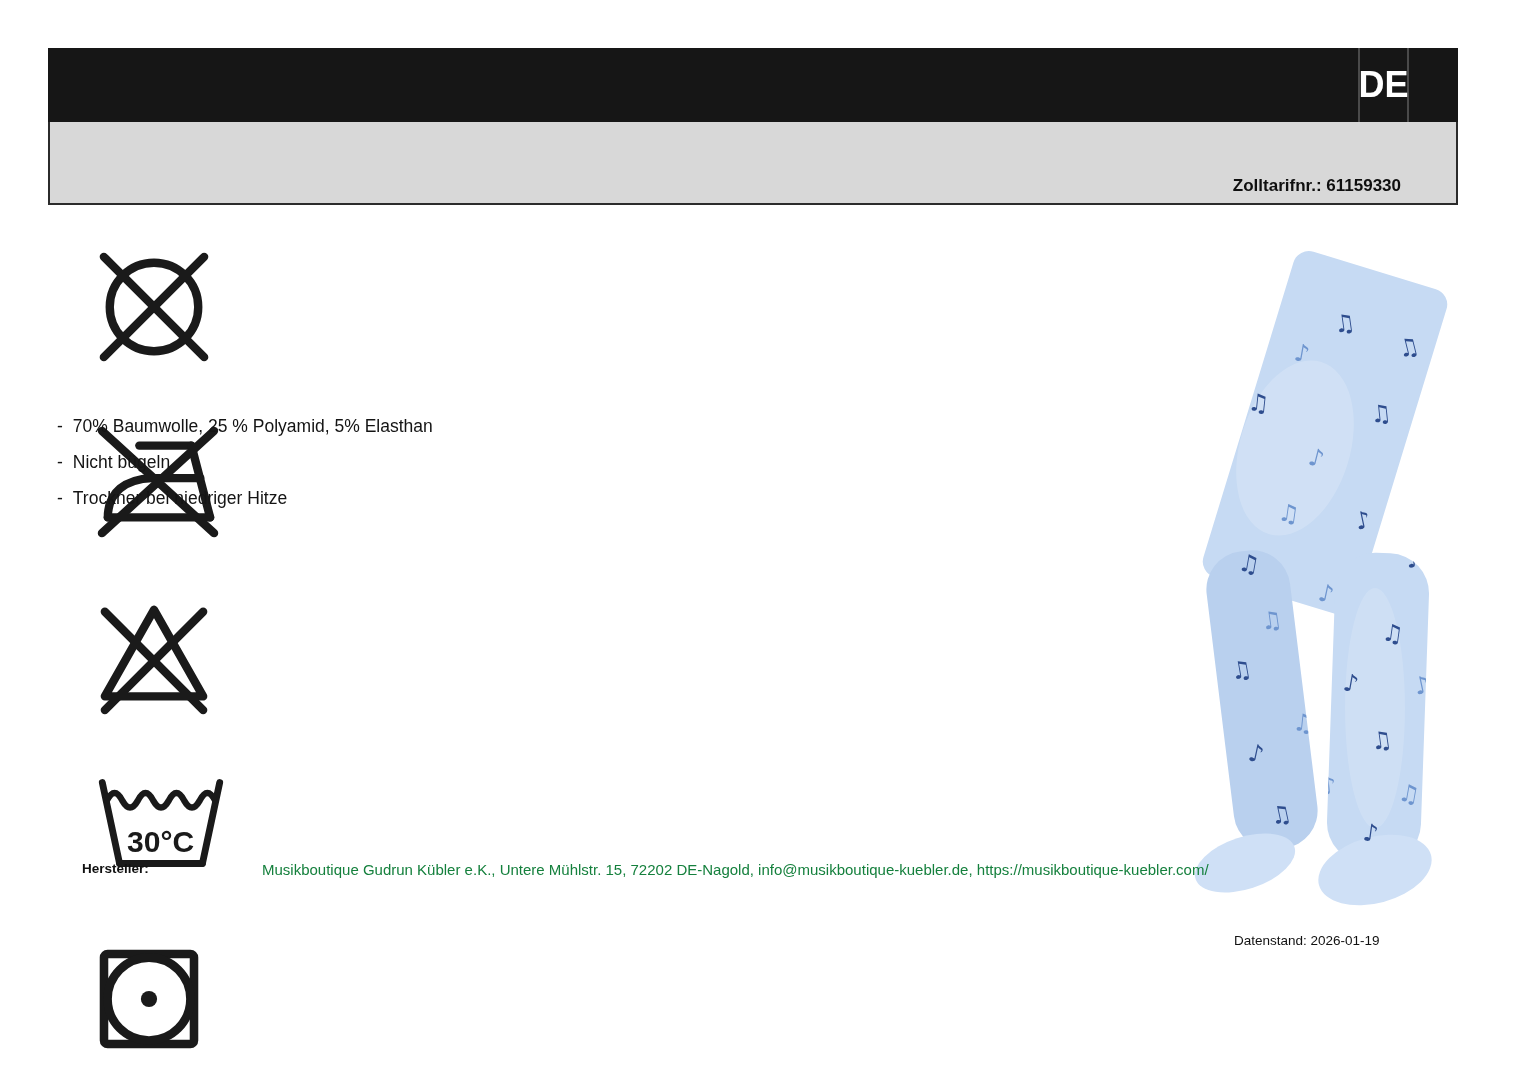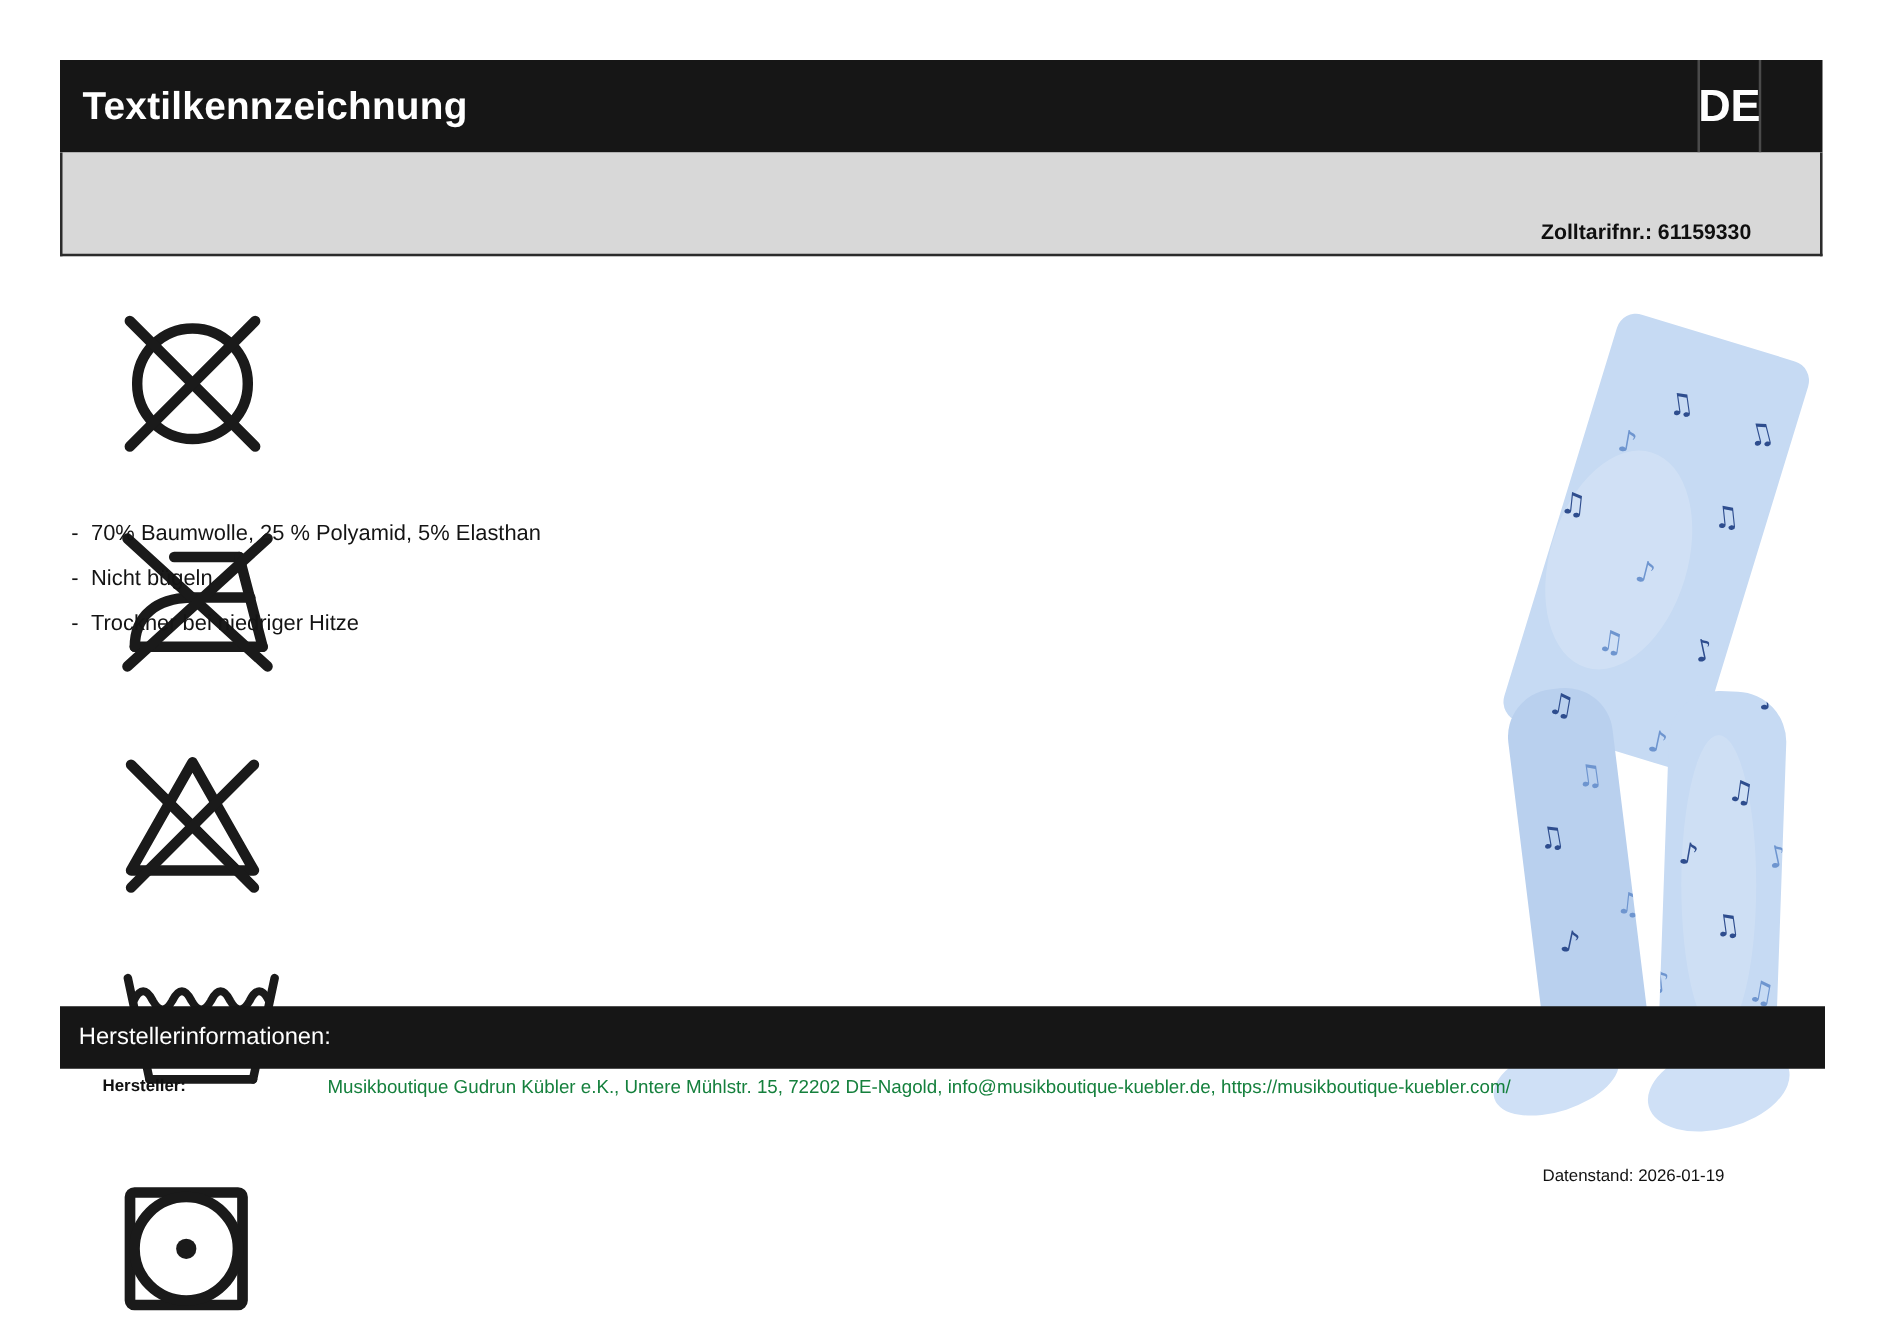--- a/index.html
+++ b/index.html
@@ -90,21 +90,20 @@
   
   .data-status { position:absolute; left:1234px; top:933px; font-size:13.5px; color:#111; z-index:3; }
 </style>
 </head>
 <body>
 
 <div class="page">
 
   <div class="header-block">
     <div class="title-bar">
-      <h1>Textilkennzeichnung</h1>
       <div class="lang-badge">DE</div>
     </div>
     <div class="subtitle-bar">
       <div class="tariff">Zolltarifnr.: 61159330</div>
     </div>
   </div>
 
   <div class="care-row">
 
     <svg width="118" height="118" viewBox="0 0 120 120">
@@ -202,23 +201,20 @@
         <text transform="translate(107 492) rotate(6)" fill="#6e95cf" class="music-note">♫</text>
         <text transform="translate(187 512) rotate(-8)" fill="#2e4d8e" class="music-note">♫</text>
         <text transform="translate(62 522) rotate(12)" fill="#2e4d8e" class="music-note">♪</text>
         <text transform="translate(137 557) rotate(-6)" fill="#6e95cf" class="music-note">♪</text>
         <text transform="translate(212 562) rotate(10)" fill="#6e95cf" class="music-note">♫</text>
         <text transform="translate(87 587) rotate(-12)" fill="#2e4d8e" class="music-note">♫</text>
         <text transform="translate(177 602) rotate(8)" fill="#2e4d8e" class="music-note">♪</text>
       </g>
   </svg>
 
-  <div class="manufacturer-bar">
-    <span>Herstellerinformationen:</span>
-  </div>
   <div class="manufacturer-row">
     <span class="manufacturer-label">Hersteller:</span>
     <span class="manufacturer-value">Musikboutique Gudrun Kübler e.K., Untere Mühlstr. 15, 72202 DE-Nagold, info@musikboutique-kuebler.de, https://musikboutique-kuebler.com/</span>
   </div>
 
   <div class="data-status">Datenstand: 2026-01-19</div>
 
 </div>
 
 </body></html>

